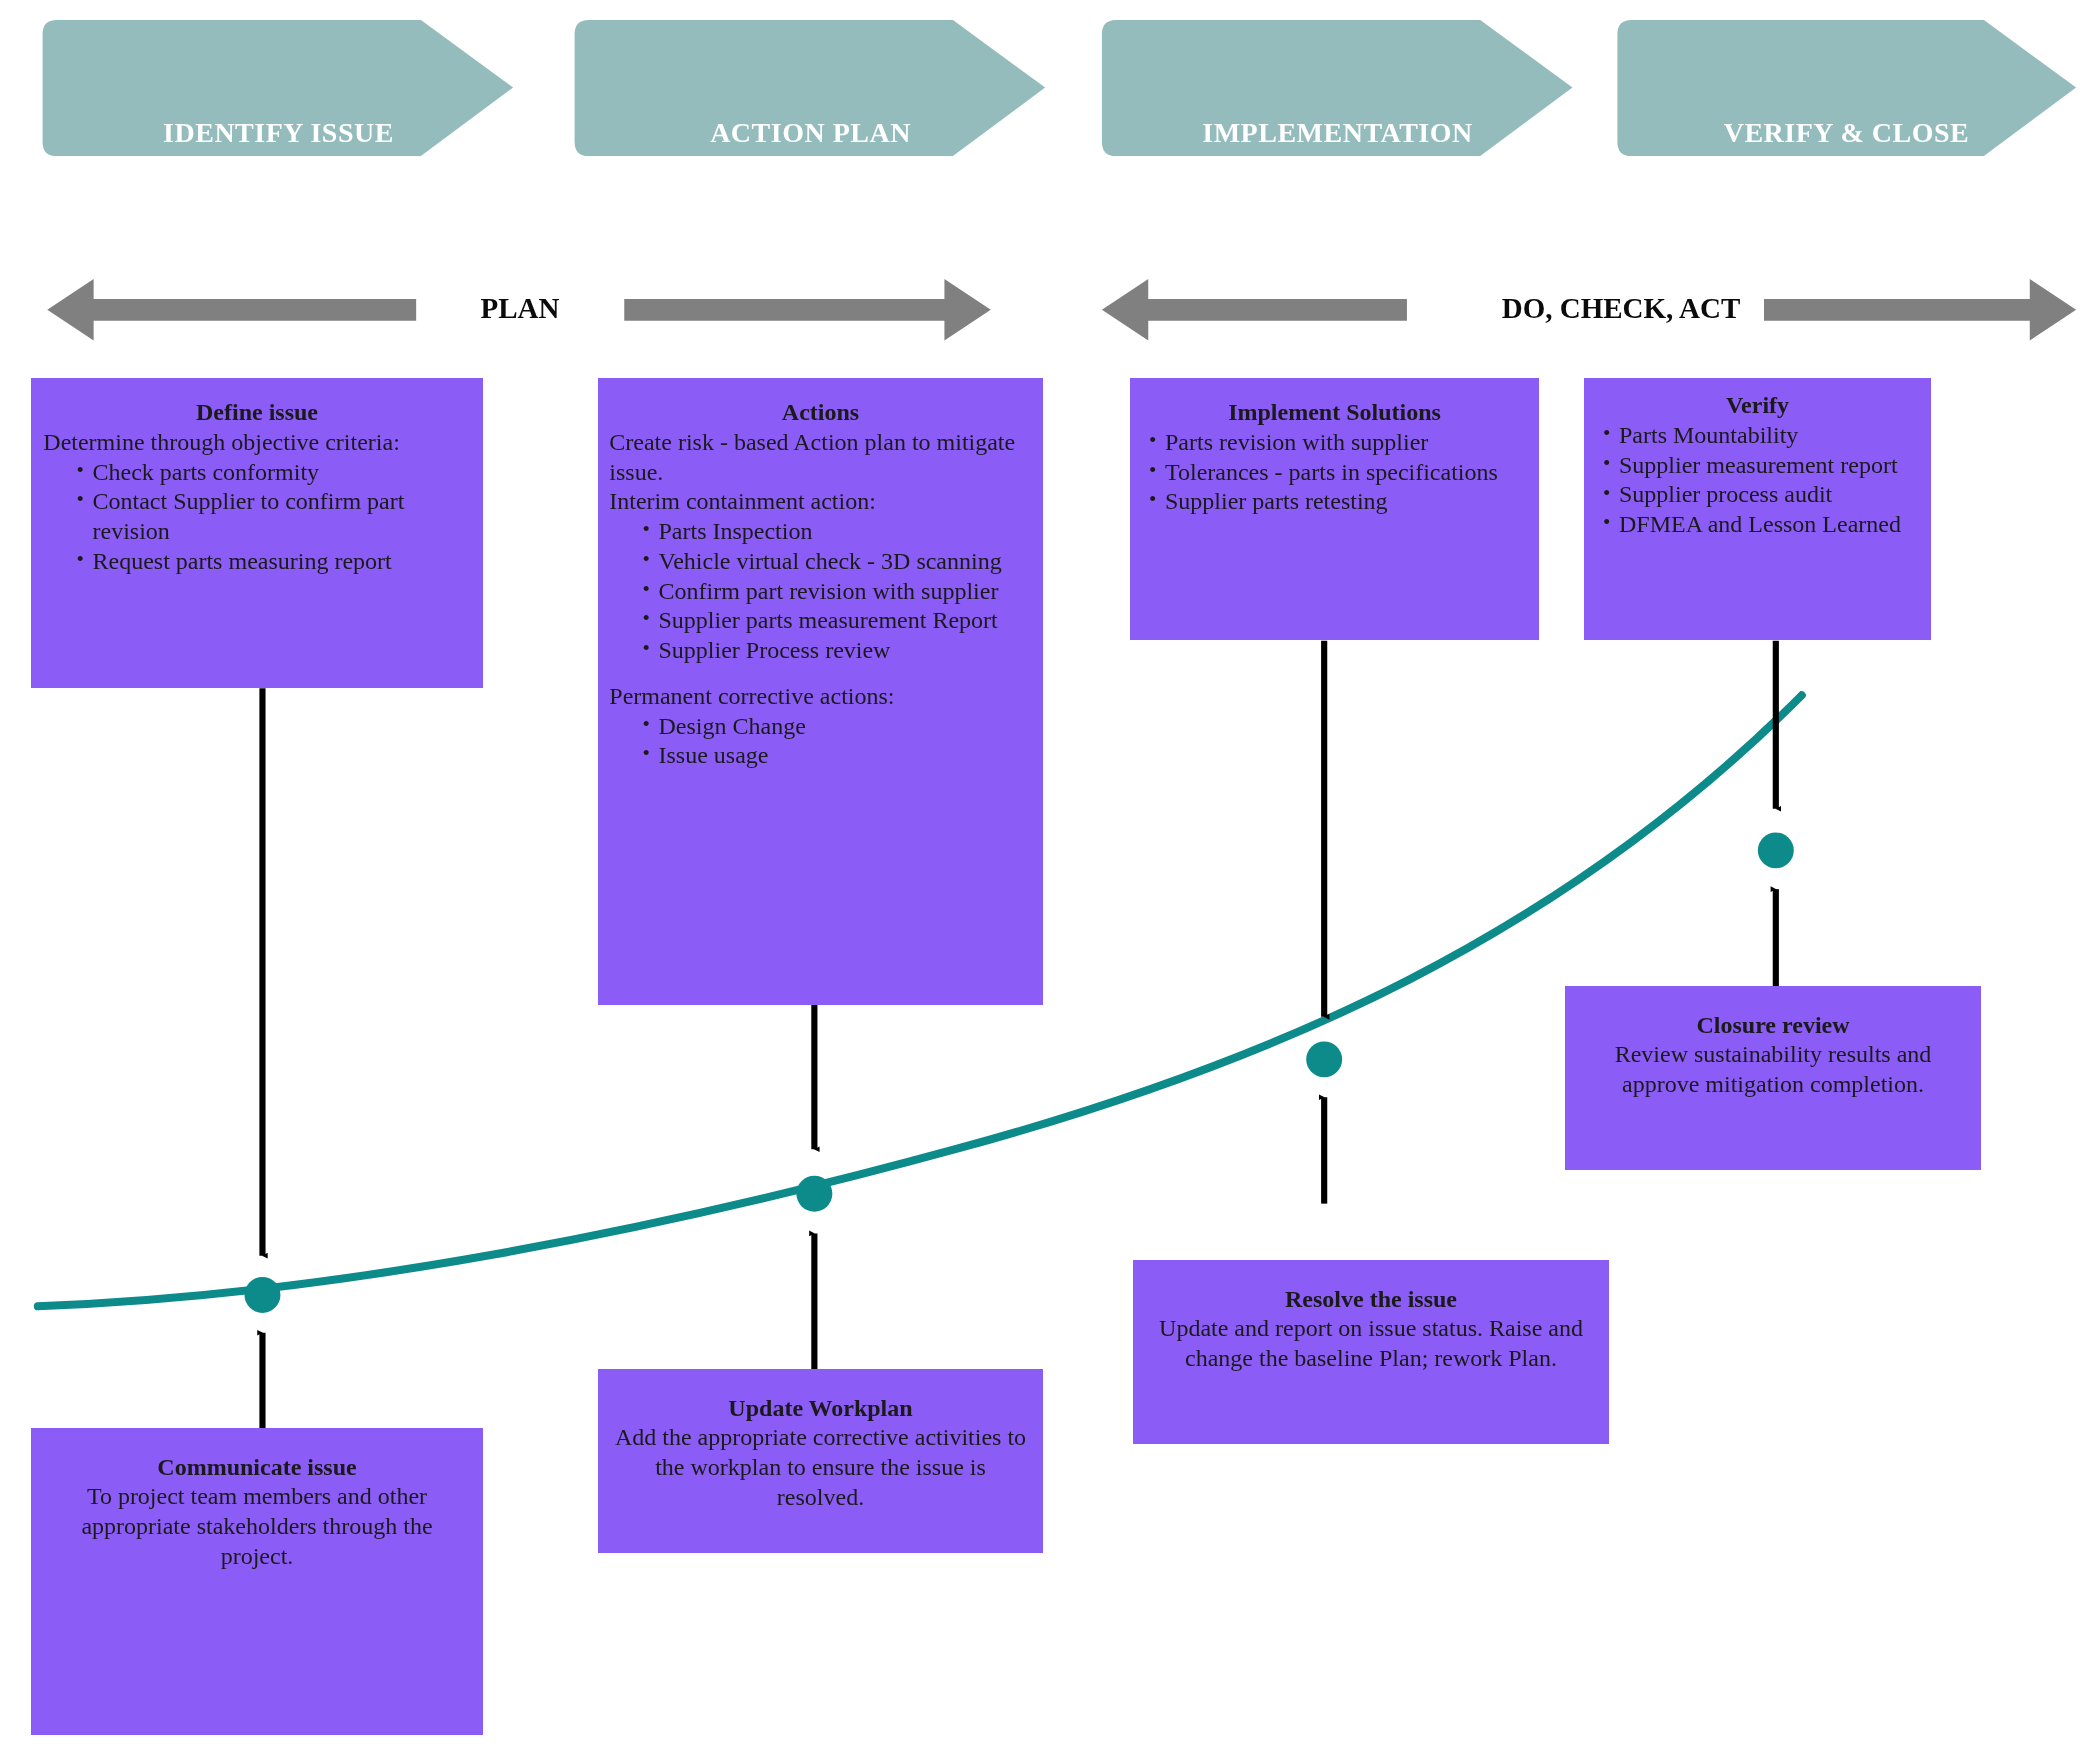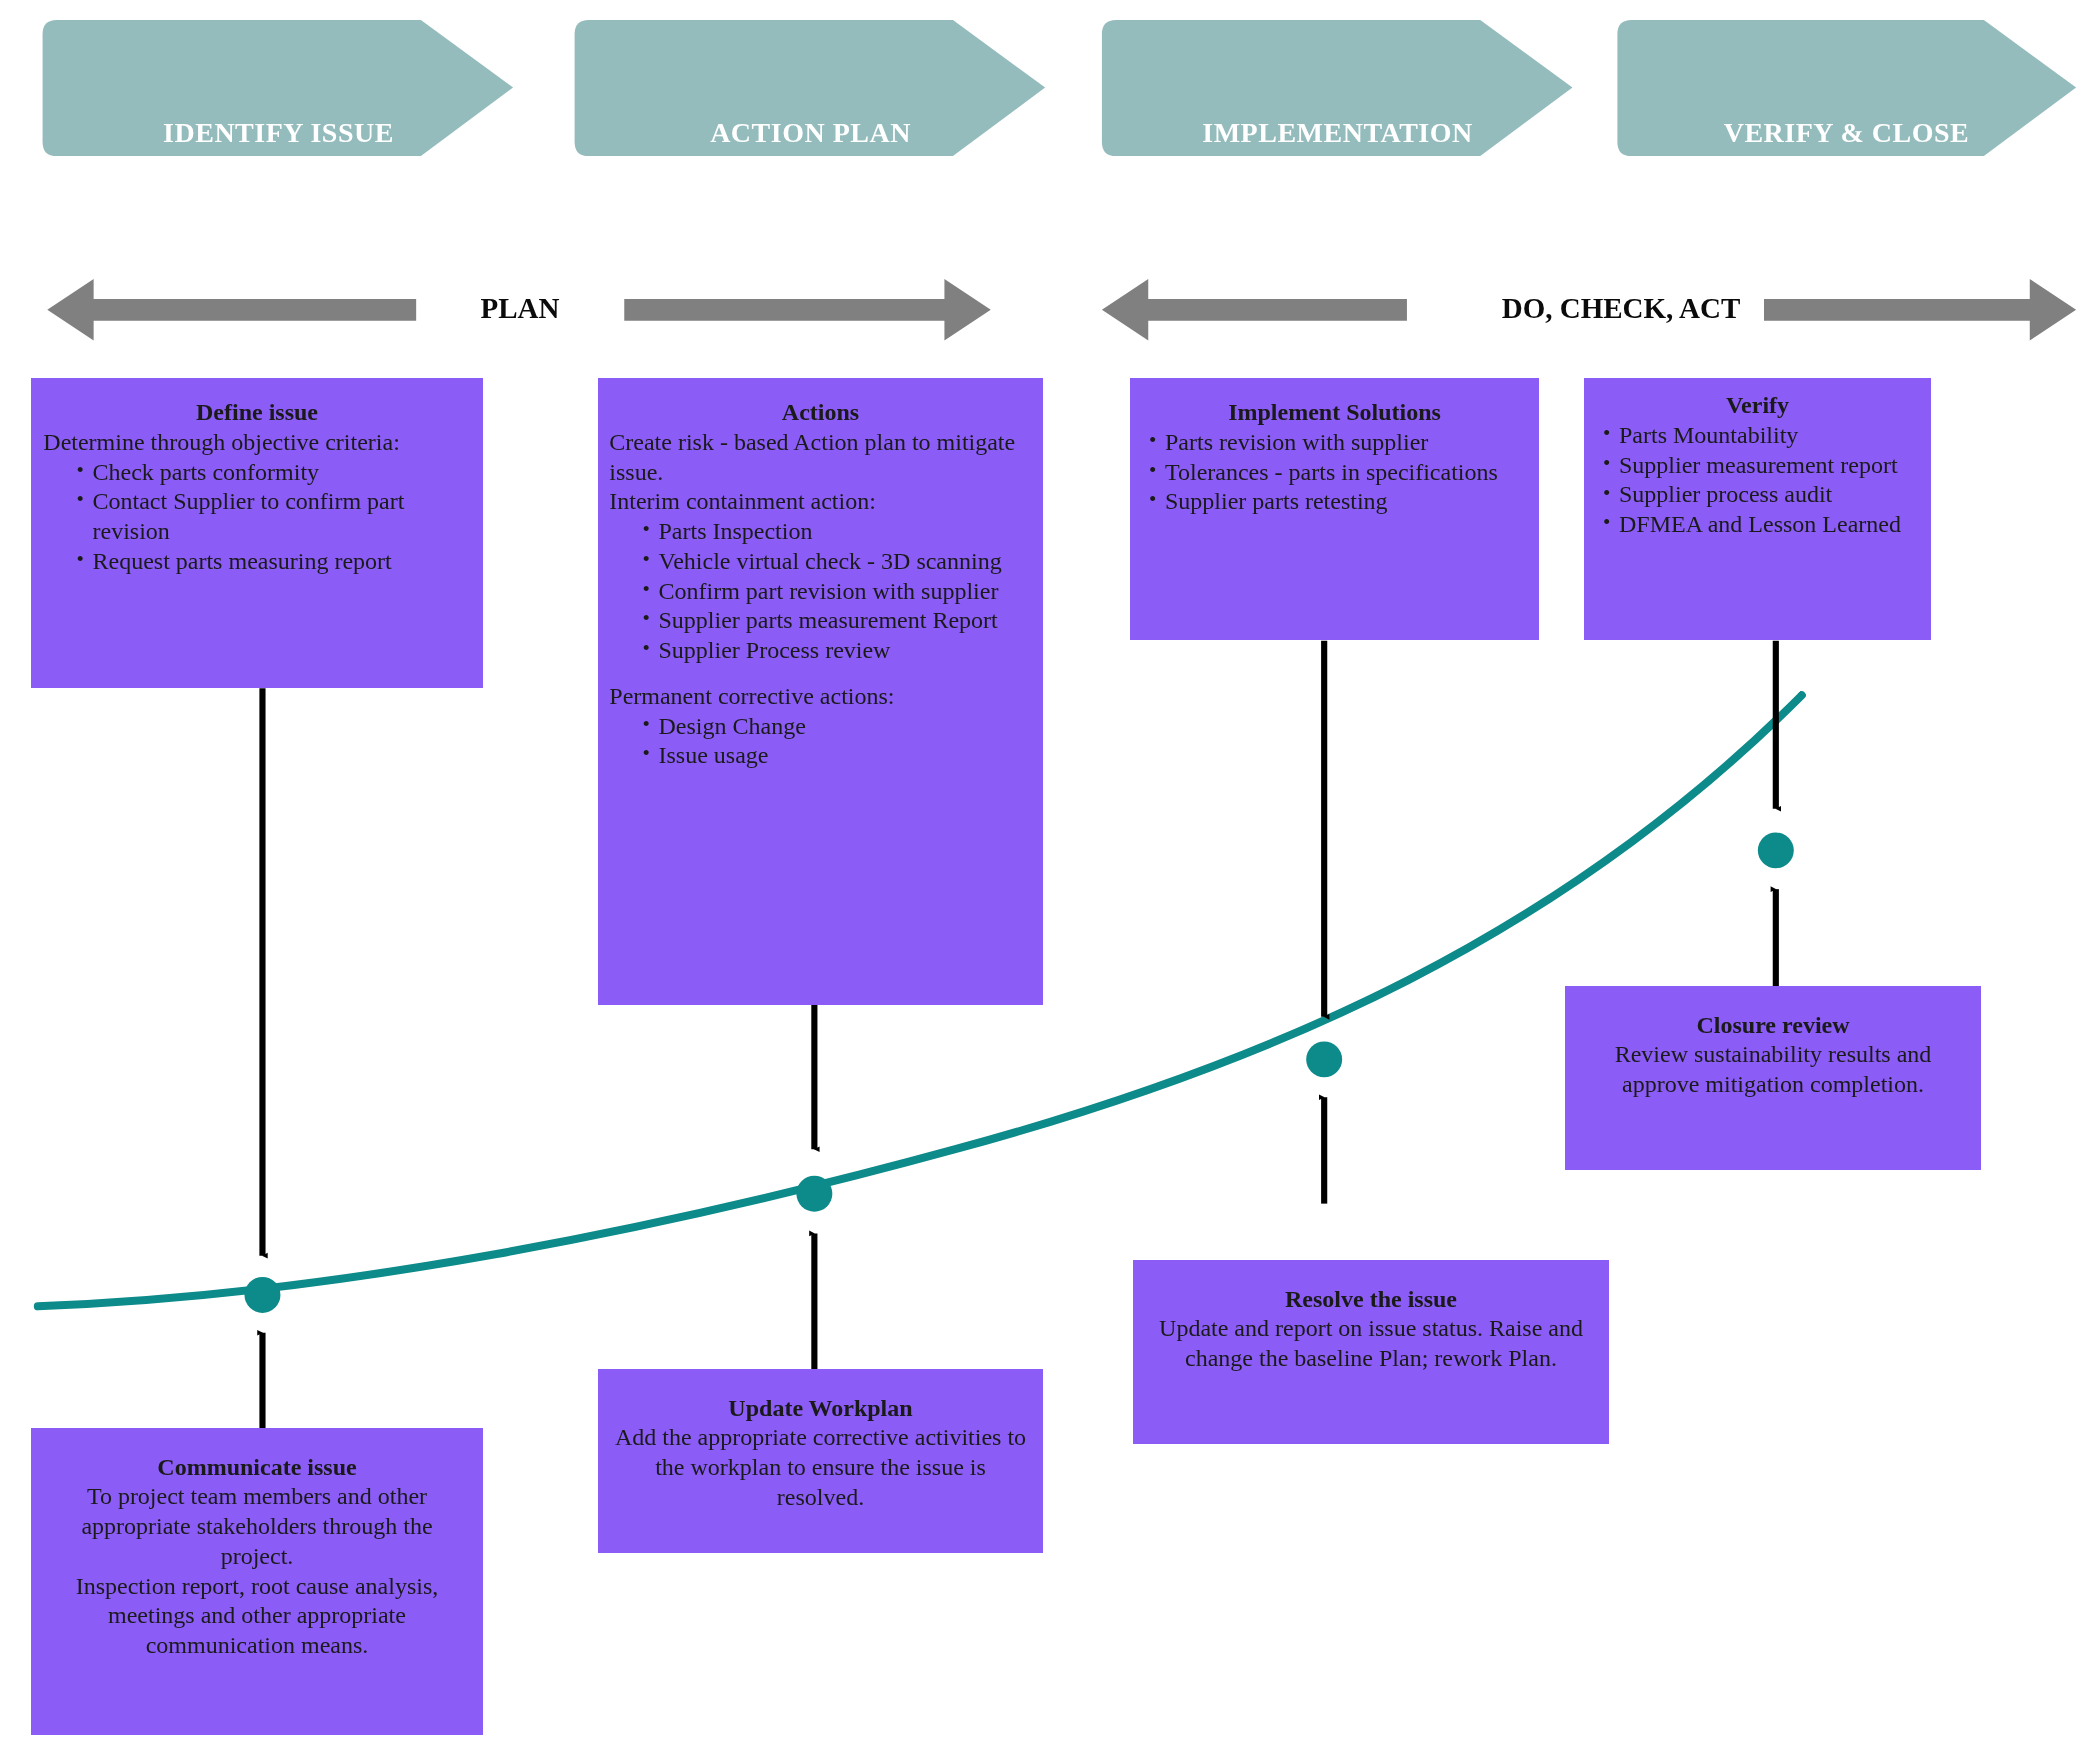--- a/index.html
+++ b/index.html
@@ -152,21 +152,20 @@
       <li>Parts Mountability</li>
       <li>Supplier measurement report</li>
       <li>Supplier process audit</li>
       <li>DFMEA and Lesson Learned</li>
     </ul>
   </div>
 
   <div class="box" style="left:31px;top:1428px;width:452px;height:307px;padding:24.6px 12.3px 0 12.3px;">
     <span class="title">Communicate issue</span>
     <span class="para center">To project team members and other appropriate stakeholders through the project.</span>
-    <span class="para center">Inspection report, root cause analysis, meetings and other appropriate communication means.</span>
   </div>
 
   <div class="box" style="left:598px;top:1369px;width:445px;height:184px;padding:24.6px 11.3px 0 11.3px;">
     <span class="title">Update Workplan</span>
     <span class="para center">Add the appropriate corrective activities to the workplan to ensure the issue is resolved.</span>
   </div>
 
   <div class="box" style="left:1133px;top:1260px;width:476px;height:184px;padding:24.6px 10.4px 0 10.4px;">
     <span class="title">Resolve the issue</span>
     <span class="para center">Update and report on issue status. Raise and change the baseline Plan; rework Plan.</span>

